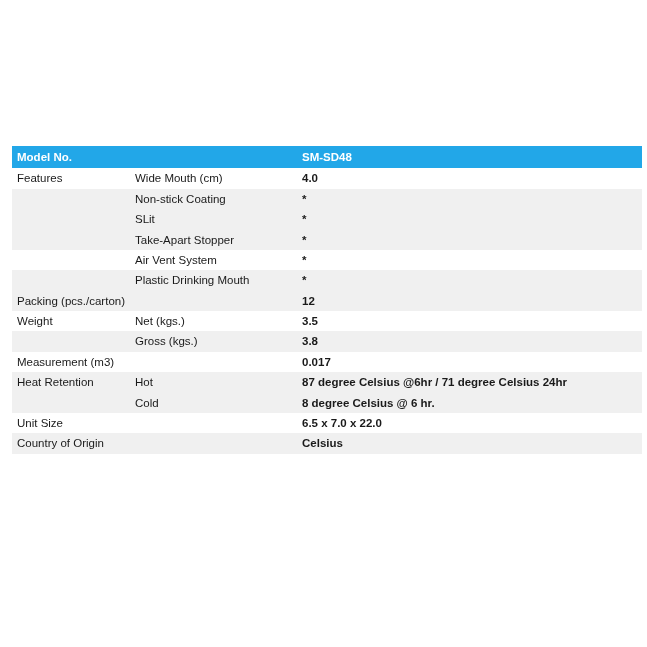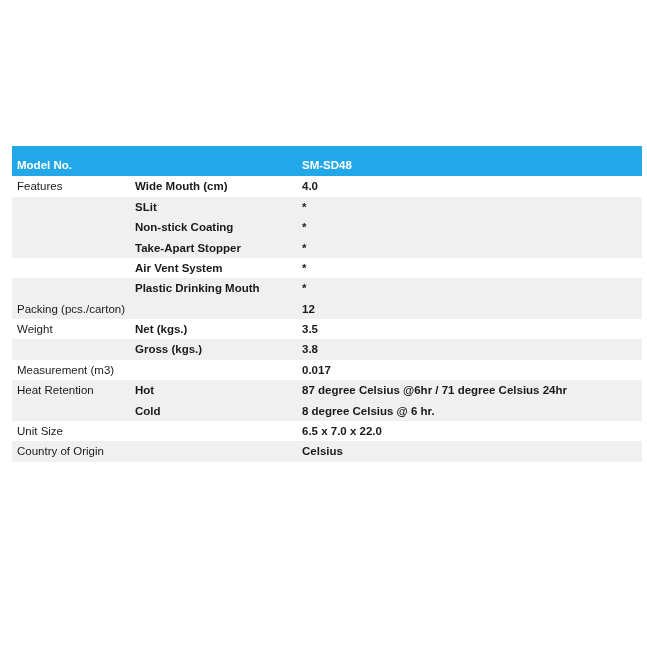--- a/index.html
+++ b/index.html
@@ -32,34 +32,34 @@
     line-height: 1.25;
   }
   col.c1 { width: 118px; }
   col.c2 { width: 167px; }
   col.c3 { width: auto; }
 
   tr.header td {
     background: #22a7e8;
     color: #ffffff;
     font-weight: bold;
-    padding-top: 12px;
+    padding-top: 4px;
     padding-bottom: 4px;
   }
   tr.shade td {
     background: #f0f0f0;
   }
   tr.plain td {
     background: #ffffff;
   }
   td.label {
     font-weight: normal;
   }
   td.sub {
-    font-weight: bold;
+    font-weight: normal;
   }
   td.val {
     font-weight: bold;
   }
   .tall td {
     padding-top: 5px;
     padding-bottom: 5px;
   }
 </style>
 </head>
@@ -76,28 +76,28 @@
         <tr class="header">
           <td class="label">Model No.</td>
           <td class="sub"></td>
           <td class="val">SM-SD48</td>
         </tr>
         <tr class="plain tall">
           <td class="label">Features</td>
           <td class="sub">Wide Mouth (cm)</td>
           <td class="val">4.0</td>
         </tr>
+        <tr class="shade tall">
+          <td class="label"></td>
+          <td class="sub">Non-stick Coating</td>
+          <td class="val">*</td>
+        </tr>
         <tr class="shade">
           <td class="label"></td>
           <td class="sub">SLit</td>
-          <td class="val">*</td>
-        </tr>
-        <tr class="shade tall">
-          <td class="label"></td>
-          <td class="sub">Non-stick Coating</td>
           <td class="val">*</td>
         </tr>
         <tr class="shade tall">
           <td class="label"></td>
           <td class="sub">Take-Apart Stopper</td>
           <td class="val">*</td>
         </tr>
         <tr class="plain tall">
           <td class="label"></td>
           <td class="sub">Air Vent System</td>

